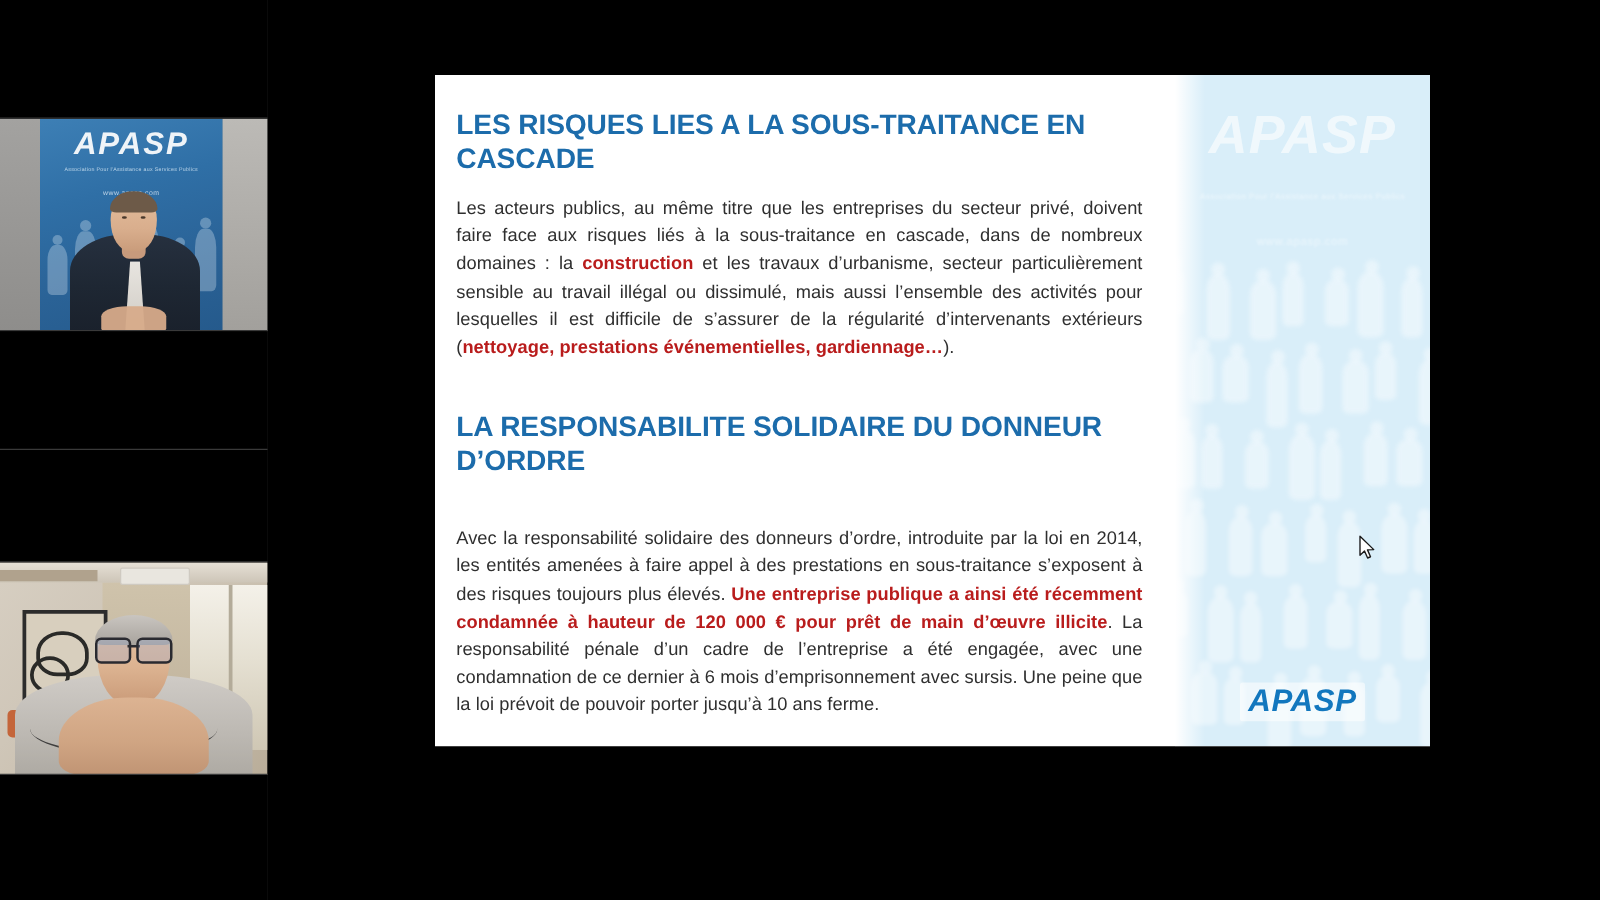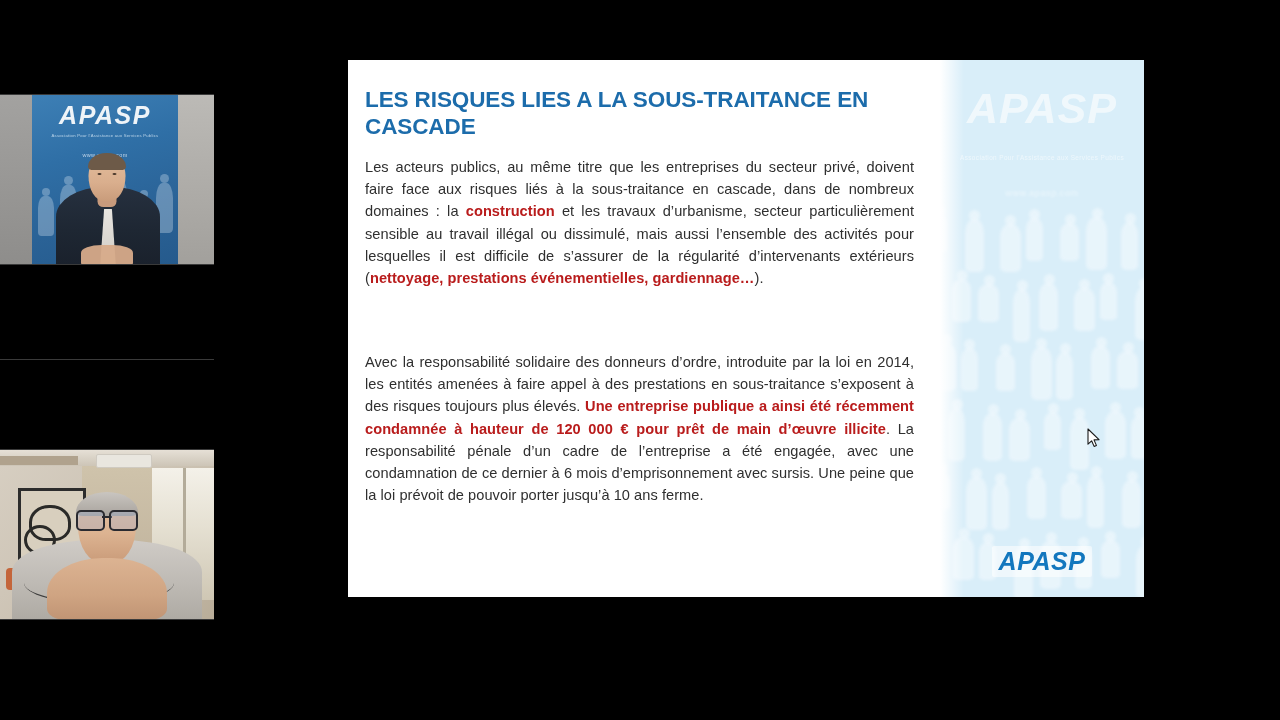--- a/index.html
+++ b/index.html
@@ -526,20 +526,21 @@
 
   <div id="slide">
 
     <div id="slide-body">
 
       <h1 class="slide-h1">LES RISQUES LIES A LA SOUS-TRAITANCE EN CASCADE</h1>
       <p class="slide-p"><span>Les acteurs publics, au même titre que les entreprises du secteur privé, doivent faire face aux risques liés à la sous-traitance en cascade, dans de nombreux domaines : la </span><b>construction</b><span> et les travaux d’urbanisme, secteur particulièrement sensible au travail illégal ou dissimulé, mais aussi l’ensemble des activités pour lesquelles il est difficile de s’assurer de la régularité d’intervenants extérieurs (</span><b>nettoyage, prestations événementielles, gardiennage…</b><span>).</span></p>
 
       <div class="sec-gap"></div>
 
+      <h1 class="slide-h1">LA RESPONSABILITE SOLIDAIRE DU DONNEUR D’ORDRE</h1>
       <div class="sec-gap2"></div>
       <p class="slide-p"><span>Avec la responsabilité solidaire des donneurs d’ordre, introduite par la loi en 2014, les entités amenées à faire appel à des prestations en sous-traitance s’exposent à des risques toujours plus élevés. </span><b>Une entreprise publique a ainsi été récemment condamnée à hauteur de 120 000 € pour prêt de main d’œuvre illicite</b><span>. La responsabilité pénale d’un cadre de l’entreprise a été engagée, avec une condamnation de ce dernier à 6 mois d’emprisonnement avec sursis. Une peine que la loi prévoit de pouvoir porter jusqu’à 10 ans ferme.</span></p>
 
     </div>
 
     <div id="slide-panel">
       <div id="panel-fade"></div>
 
       <div class="panel-logo">APASP</div>
       <div class="panel-tag">Association Pour l'Assistance aux Services Publics</div>

